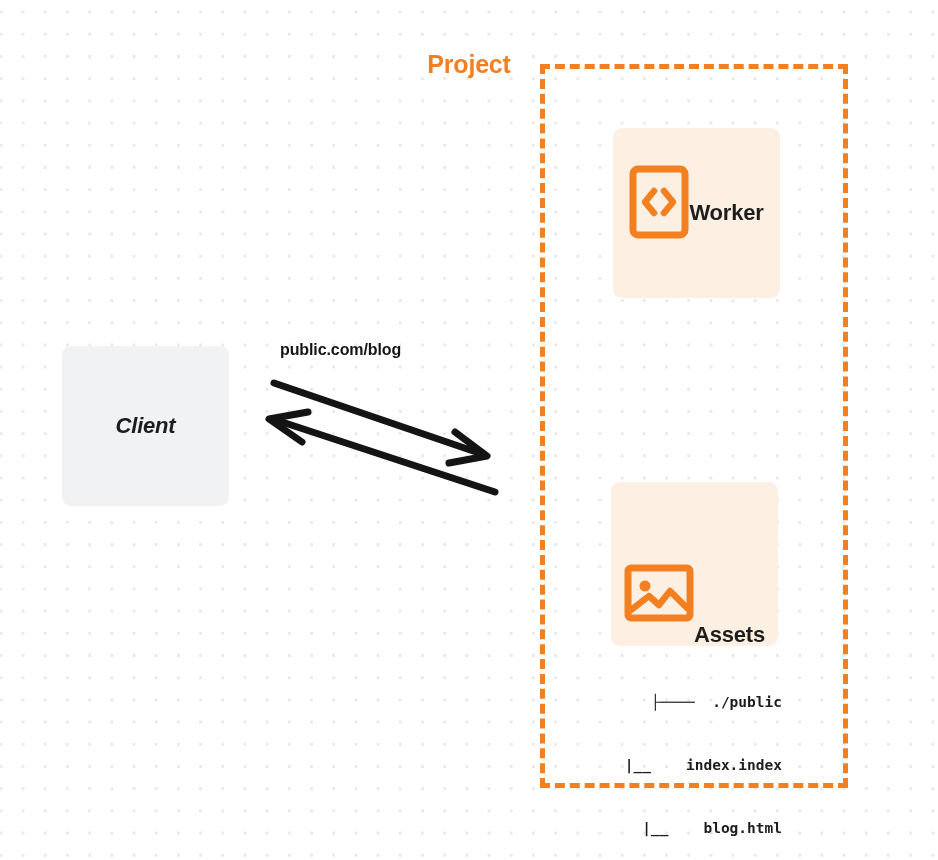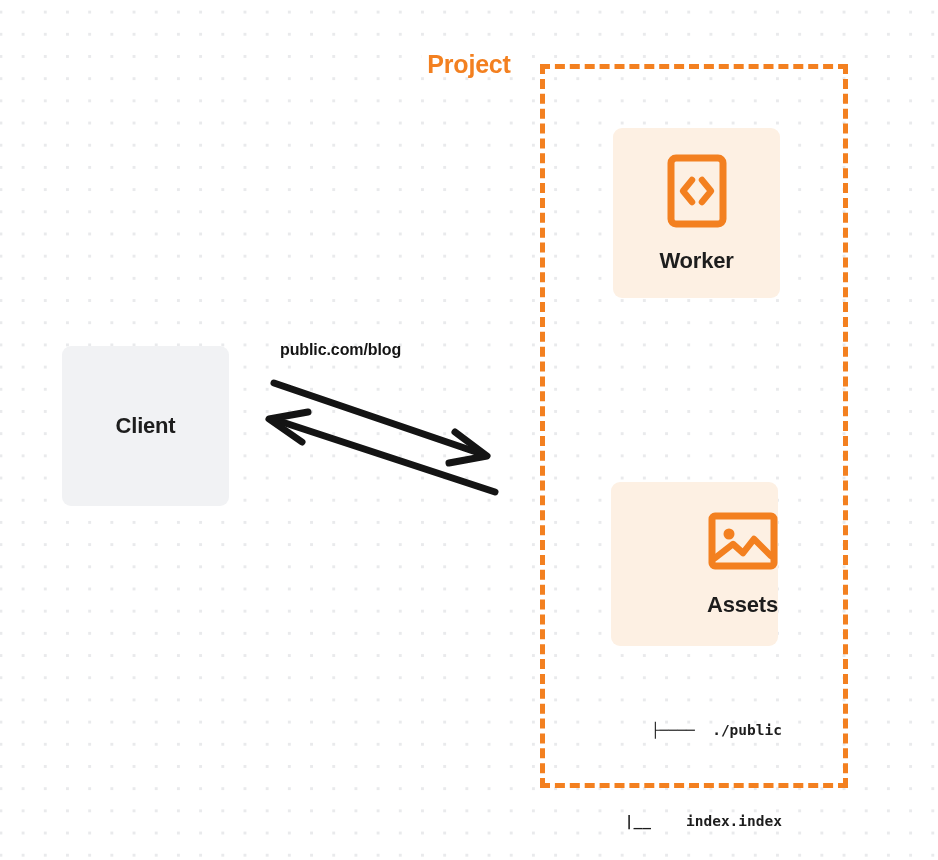--- a/index.html
+++ b/index.html
@@ -44,21 +44,21 @@
     white-space: nowrap;
     line-height: 1;
   }
 
   
   .node-card {
     position: absolute;
     box-sizing: border-box;
     border-radius: 9px;
     display: flex;
-    flex-direction: column;
+    flex-direction: row;
     align-items: center;
     justify-content: center;
   }
   .node-card.cream { background: #fdf0e3; }
   .node-card.grey  { background: #f1f2f4; }
 
   .node-icon {
     display: block;
     line-height: 0;
   }
@@ -87,37 +87,37 @@
   }
   #assets-card .node-icon { margin-bottom: 24px; }
 
   #client-card {
     left: 62px;
     top: 346px;
     width: 167px;
     height: 160px;
     justify-content: center;
   }
-  #client-card .node-title { font-size: 22px; }
+  #client-card .node-title { font-size: 22px; font-style: italic; }
 
   
   #assets-tree {
     position: absolute;
     left: 560px;
     top: 650px;
     width: 222px;
     text-align: right;
     font-family: "DejaVu Sans Mono", "Liberation Mono", monospace;
     font-size: 14.5px;
     font-weight: 700;
     line-height: 21px;
     color: #1d1d1d;
     white-space: pre;
   }
-  #assets-tree .tree-line { display: block; margin-top: 28px; }
+  #assets-tree .tree-line { display: block; }
 
   
   #arrows {
     position: absolute;
     left: 0;
     top: 0;
     width: 938px;
     height: 860px;
     pointer-events: none;
   }
@@ -161,20 +161,21 @@
         <circle cx="21" cy="22" r="5.5" fill="#f38020"></circle>
         <path d="M7 46 L25 32 L35 41 L46 27 L63 44" fill="none" stroke="#f38020" stroke-width="6.5" stroke-linecap="round" stroke-linejoin="round"></path>
       </svg>
     </span>
     <span class="node-title">Assets</span>
   </div>
 
   <div id="assets-tree">
     <span class="tree-line">├────  ./public</span>
     <span class="tree-line">|__    index.index</span>
+    <span class="tree-line">|__    blog.html</span>
     
   </div>
 
   <div id="client-card" class="node-card grey">
     <span class="node-title">Client</span>
   </div>
 
   <svg id="arrows" aria-hidden="true">
 
     <g>

